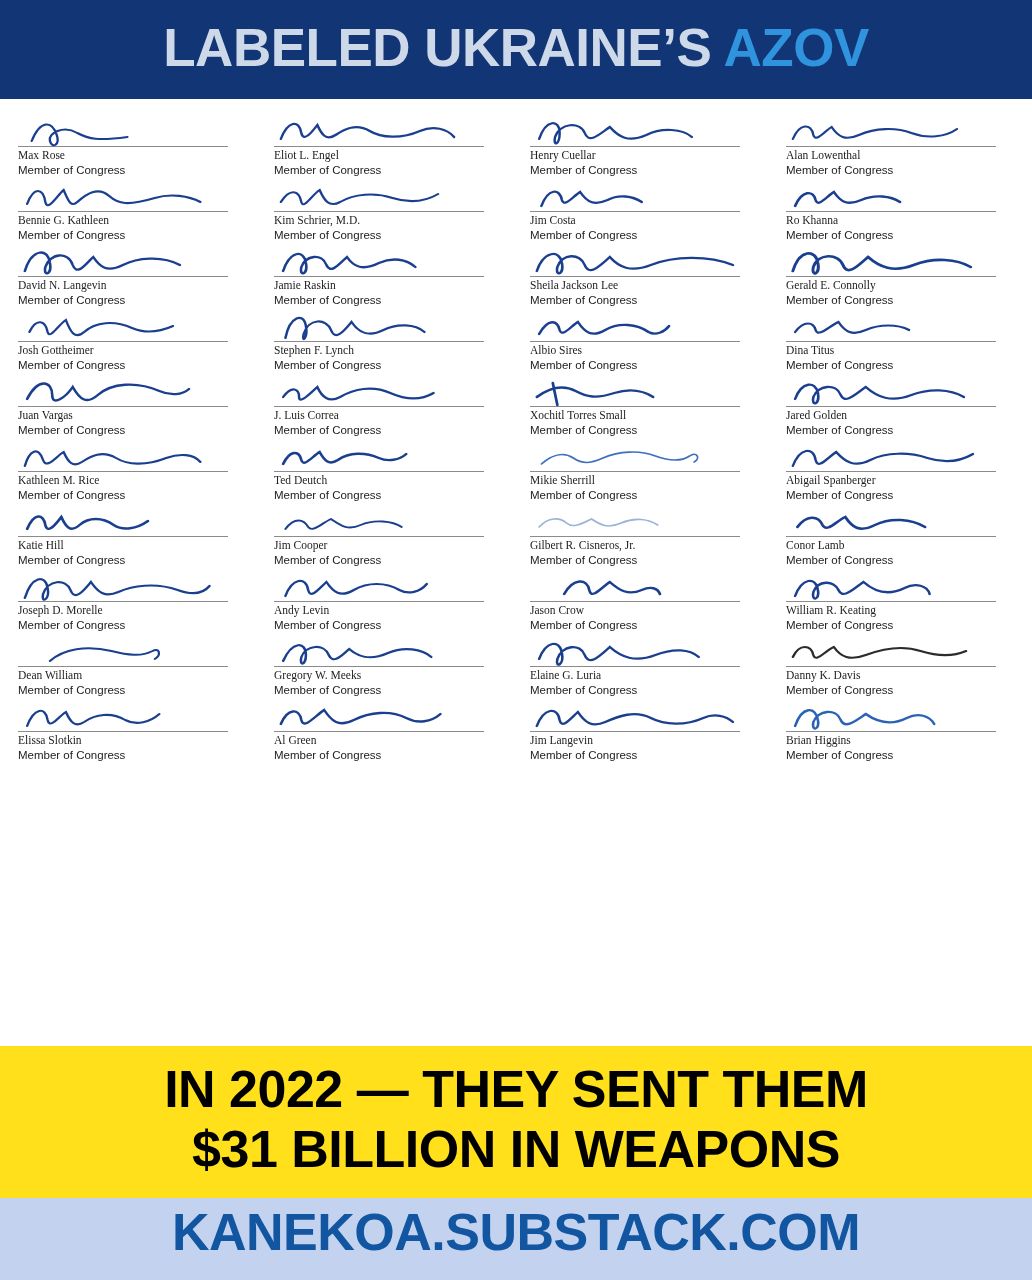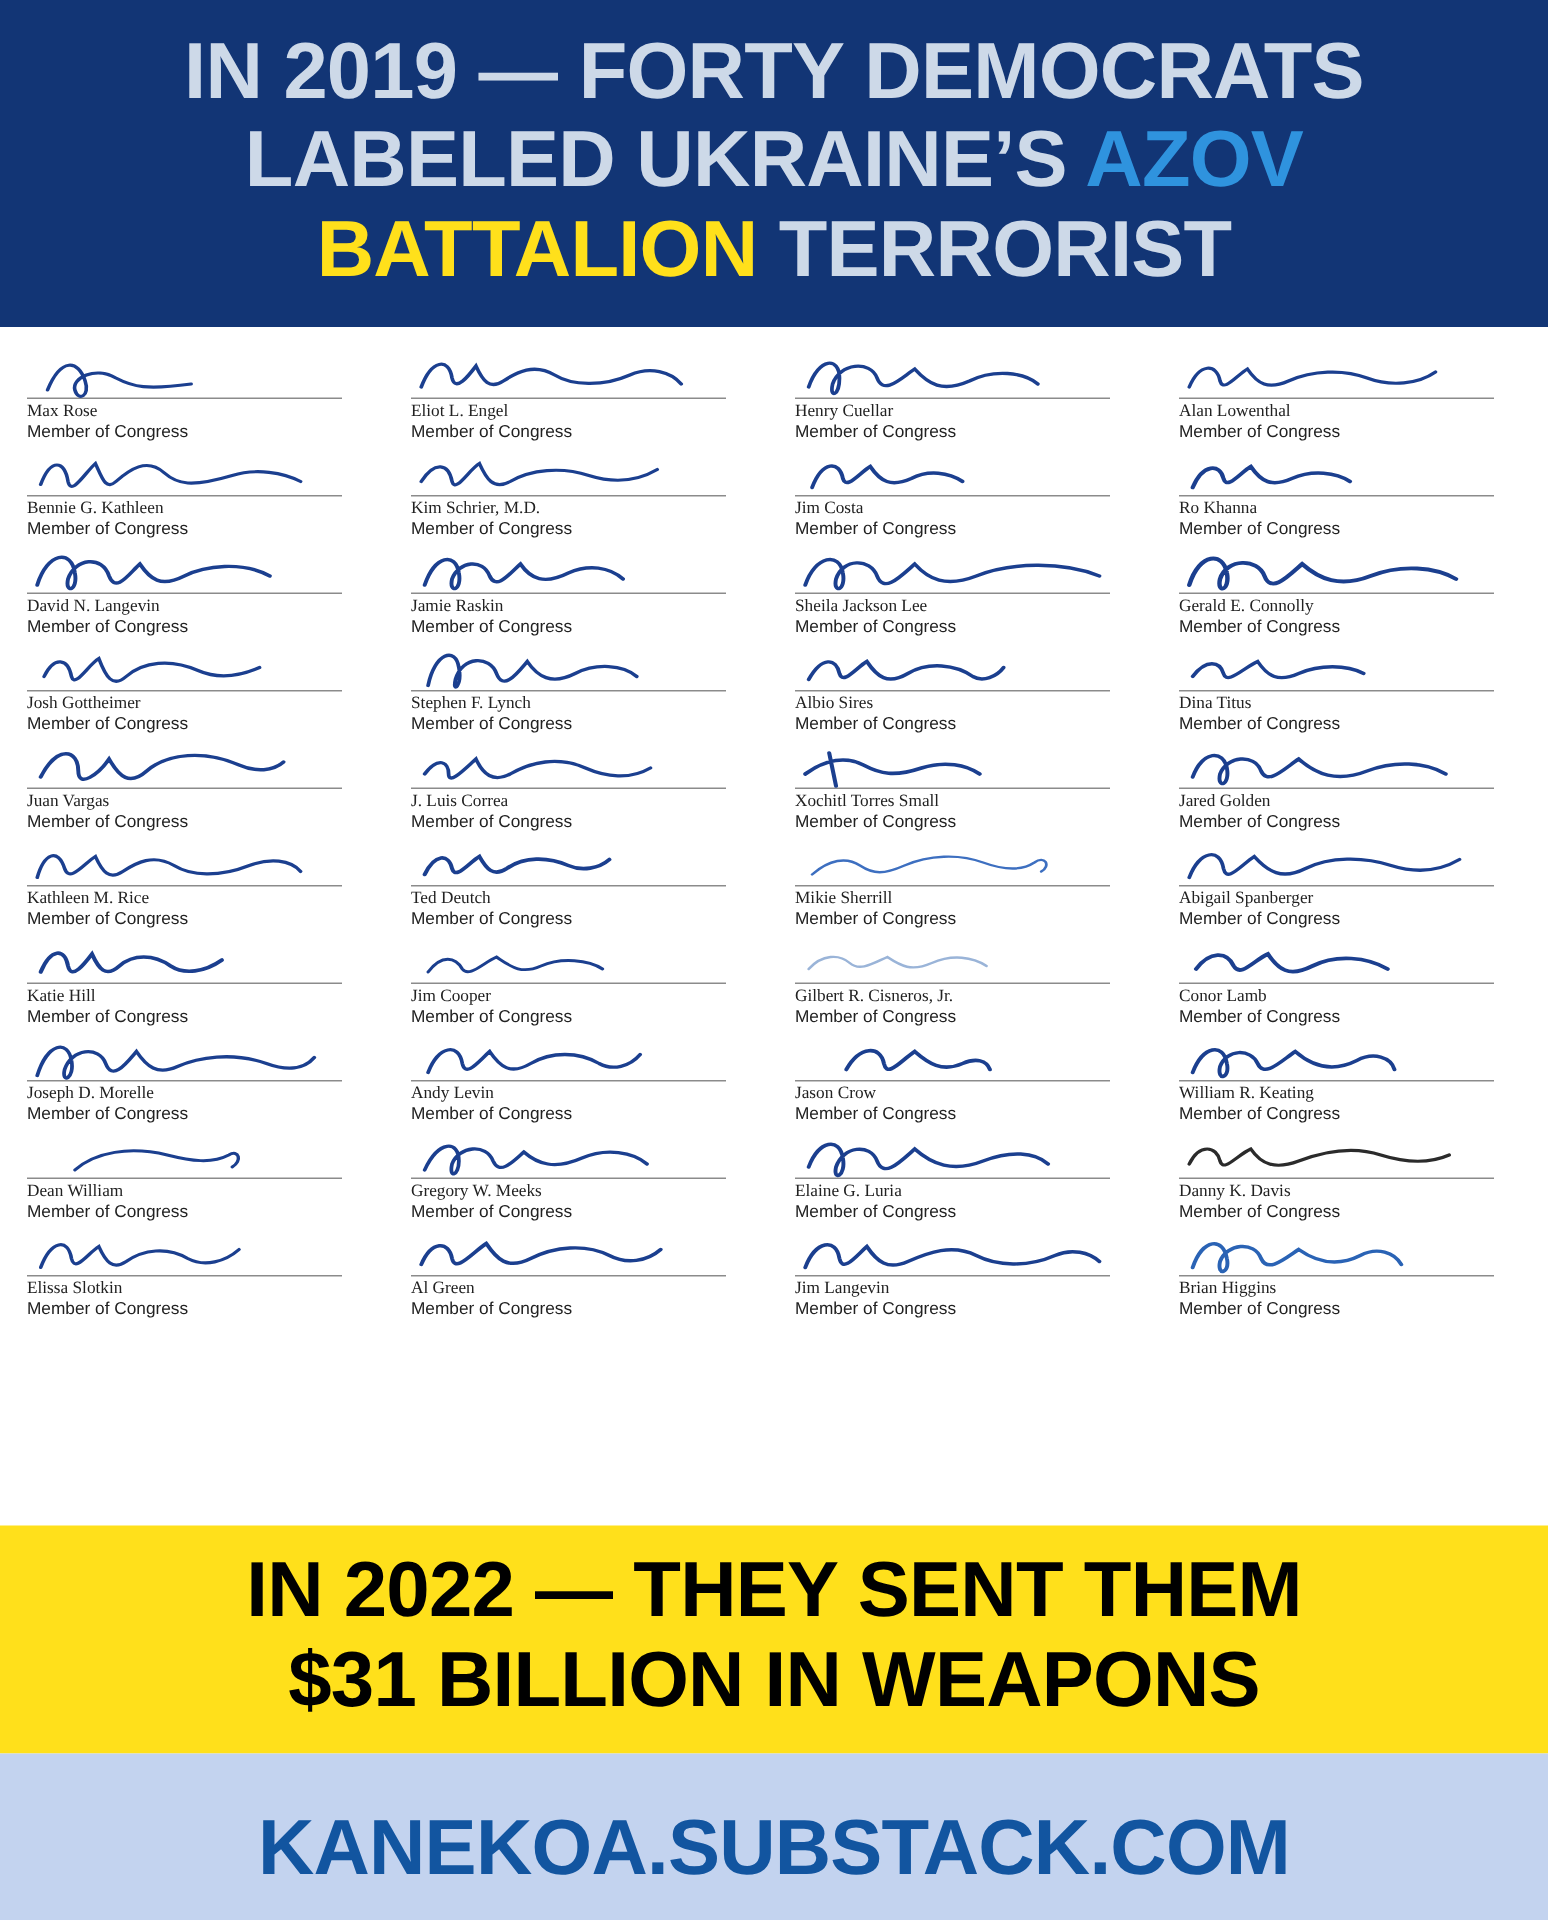--- a/index.html
+++ b/index.html
@@ -102,39 +102,37 @@
     font-size: 52px;
     line-height: 1.15;
     letter-spacing: -0.5px;
     white-space: nowrap;
   }
 
   
   .footer-band {
     background: #c3d3ef;
     text-align: center;
-    padding: 33px 10px 18px 10px;
+    padding: 4px 10px 18px 10px;
   }
   .footer-text {
     color: #1255a0;
     font-weight: bold;
     font-size: 52px;
     letter-spacing: -0.5px;
     white-space: nowrap;
   }
 </style>
 </head>
 <body>
 
 <div class="poster">
 
   <div class="header">
-    <div class="header-line">IN 2019 — FORTY DEMOCRATS</div>
     <div class="header-line"><span>LABELED UKRAINE’S </span><span class="hl-azov">AZOV</span></div>
-    <div class="header-line"><span class="hl-battalion">BATTALION</span><span> TERRORIST</span></div>
   </div>
 
   <div class="sig-area">
 
     <div class="sig-col">
       <div class="sig-entry">
         <div class="sig-scribble">
           <svg viewBox="0 0 200 44" preserveAspectRatio="none">
               <path d="M12 30 C20 8, 30 10, 34 24 C37 34, 30 38, 28 30 C26 22, 40 14, 52 22 C62 28, 70 30, 96 26" stroke="#1b3f8f" stroke-width="2.1" fill="none" stroke-linecap="round"></path>
             </svg>

